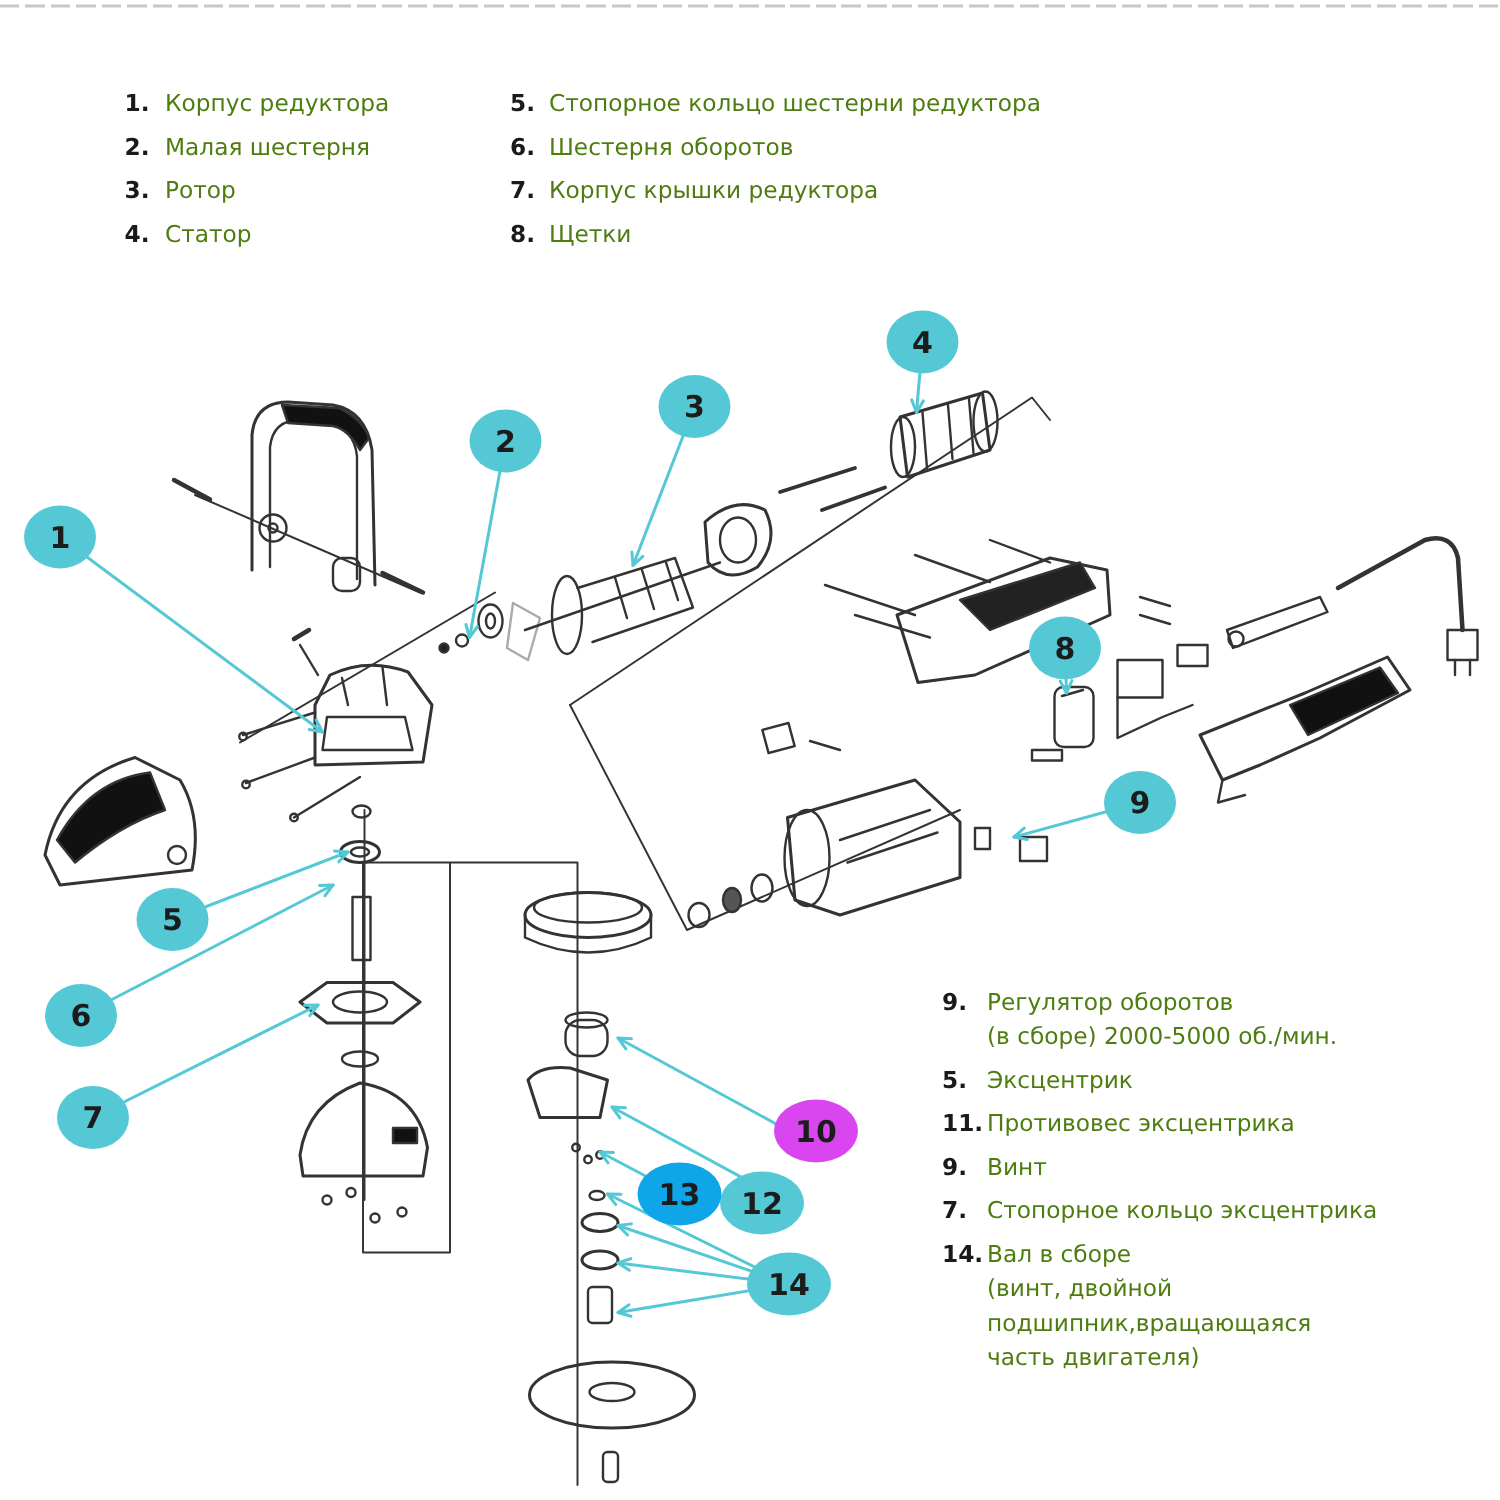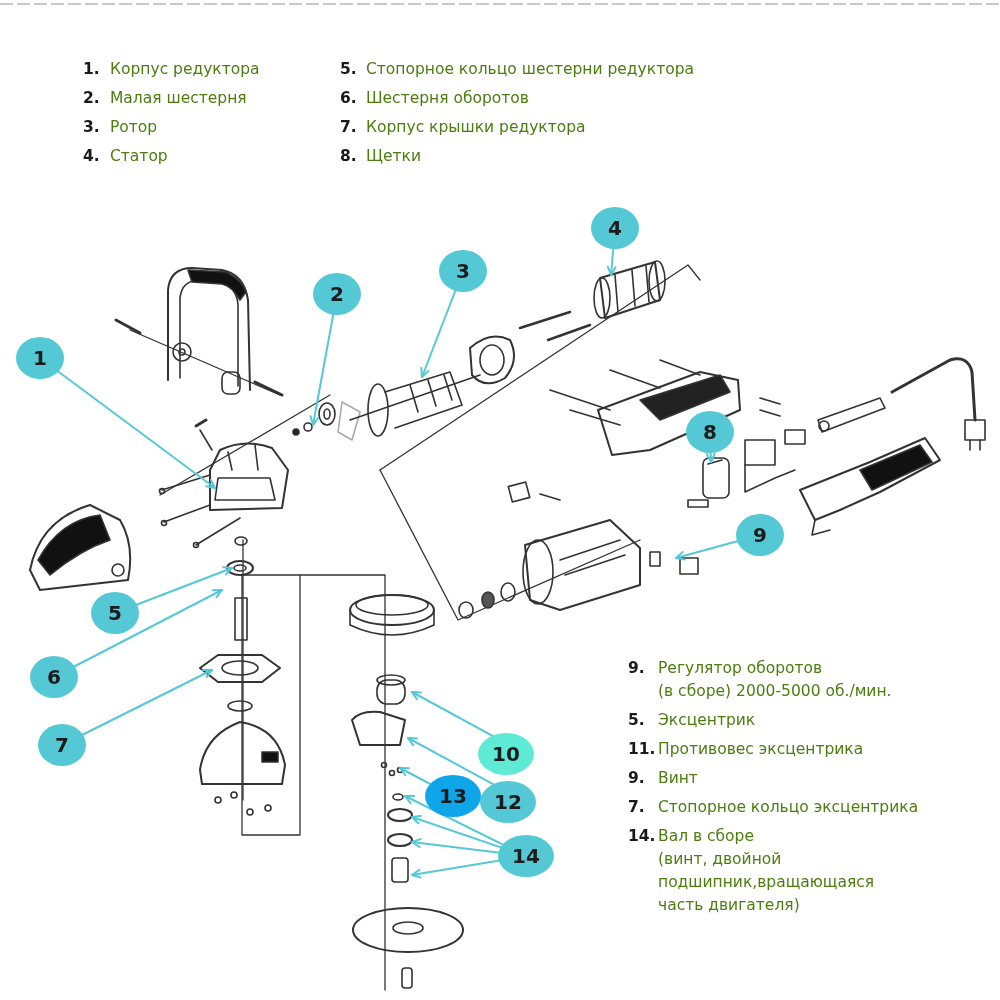--- a/index.html
+++ b/index.html
@@ -292,17 +292,17 @@
 <div id="badges">
     <div class="badge" style="width: 48px; height: 42px; left: 16px; top: 337px; background: rgb(85, 200, 214);">1</div>
     <div class="badge" style="width: 48px; height: 42px; left: 313px; top: 273px; background: rgb(85, 200, 214);">2</div>
     <div class="badge" style="width: 48px; height: 42px; left: 439px; top: 250px; background: rgb(85, 200, 214);">3</div>
     <div class="badge" style="width: 48px; height: 42px; left: 591px; top: 207px; background: rgb(85, 200, 214);">4</div>
     <div class="badge" style="width: 48px; height: 42px; left: 91px; top: 592px; background: rgb(85, 200, 214);">5</div>
     <div class="badge" style="width: 48px; height: 42px; left: 30px; top: 656px; background: rgb(85, 200, 214);">6</div>
     <div class="badge" style="width: 48px; height: 42px; left: 38px; top: 724px; background: rgb(85, 200, 214);">7</div>
     <div class="badge" style="width: 48px; height: 42px; left: 686px; top: 411px; background: rgb(85, 200, 214);">8</div>
     <div class="badge" style="width: 48px; height: 42px; left: 736px; top: 514px; background: rgb(85, 200, 214);">9</div>
-    <div class="badge" style="width: 56px; height: 42px; left: 478px; top: 733px; background: #5eead4;">10</div>
+    <div class="badge" style="width: 56px; height: 42px; left: 516px; top: 733px; background: #d946ef;">10</div>
     <div class="badge" style="width: 56px; height: 42px; left: 480px; top: 781px; background: rgb(85, 200, 214);">12</div>
     <div class="badge" style="width: 56px; height: 42px; left: 425px; top: 775px; background: #0ea5e9;">13</div>
     <div class="badge" style="width: 56px; height: 42px; left: 498px; top: 835px; background: rgb(85, 200, 214);">14</div>
   </div>
 
 </body></html>

